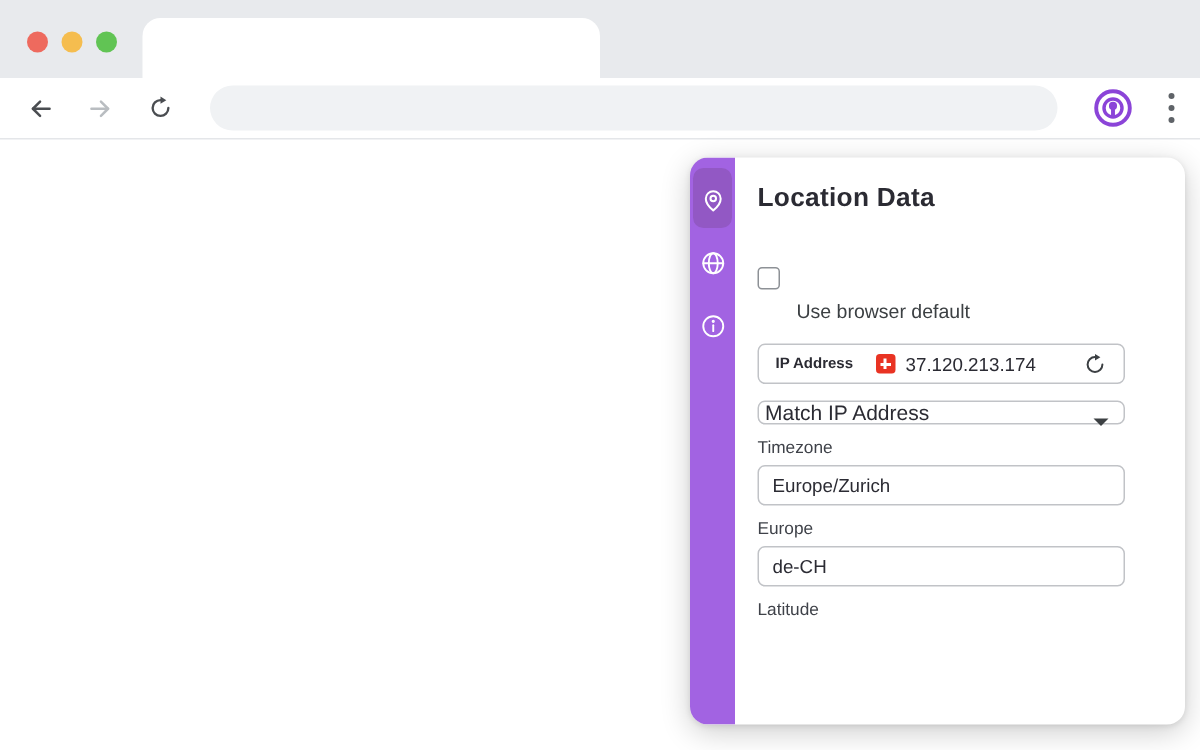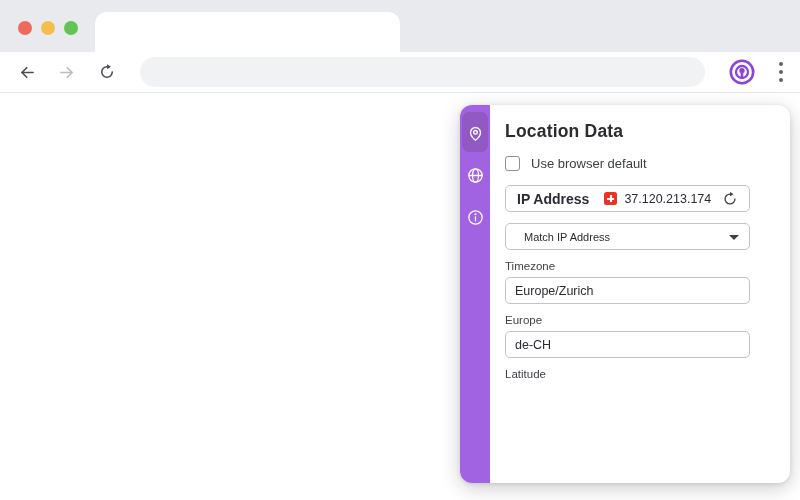--- a/index.html
+++ b/index.html
@@ -72,44 +72,44 @@
 
   .content { flex: 1; padding: 16px 40px 0 15px; }
   .panel-title { font-size: 17.5px; font-weight: 700; color: var(--text-dark, #2b2b33);
     letter-spacing: .2px; margin-bottom: 14px; }
 
   .checkbox-row { display: flex; align-items: center; gap: 11px; margin-bottom: 14px; }
   .checkbox {
     width: 15px; height: 15px; border: 1.6px solid #8d9196; border-radius: 3px;
     background: #fff; cursor: pointer; flex: 0 0 15px;
   }
-  .checkbox-label { font-size: 13px; color: #3c4043; }
+  .checkbox-label { font-size: 13px; color: #3c4043; margin-top: 44px; }
 
   .ip-box {
     height: 27px; border: 1px solid var(--border-gray, #c1c3c7); border-radius: 5px;
     display: flex; align-items: center; padding: 0 9px 0 11px; margin-bottom: 11px;
   }
-  .ip-label { font-size: 14px; font-weight: 700; color: var(--text-dark, #2b2b33); }
+  .ip-label { font-size: 10px; font-weight: 700; color: var(--text-dark, #2b2b33); }
   .flag {
     width: 13px; height: 13px; background: var(--flag-red, #e93323); border-radius: 2.5px;
     position: relative; margin-left: 15px; flex: 0 0 13px;
   }
   .flag i { position: absolute; background: #fff; }
   .flag .h { left: 3px; top: 5.5px; width: 7px; height: 2px; }
   .flag .v { left: 5.5px; top: 3px; width: 2px; height: 7px; }
   .ip-value { font-size: 12.5px; color: var(--text-dark, #2b2b33); margin-left: 7px; }
   .refresh-btn { margin-left: auto; border: none; background: transparent; cursor: pointer;
     width: 20px; height: 20px; display: flex; align-items: center; justify-content: center; }
 
   .field-label { display: block; font-size: 11.5px; color: var(--label-gray, #3f4249);
     margin-bottom: 5px; }
   .select-box {
-    height: 27px; border: 1px solid var(--border-gray, #c1c3c7); border-radius: 5px;
-    display: flex; align-items: center; padding: 0 18px; cursor: pointer;
-    font-size: 11px; color: var(--text-dark, #2b2b33); margin-bottom: 10px;
+    height: 16px; border: 1px solid var(--border-gray, #c1c3c7); border-radius: 5px;
+    display: flex; align-items: center; padding: 0 4px; cursor: pointer;
+    font-size: 14px; color: var(--text-dark, #2b2b33); margin-bottom: 10px;
     position: relative;
   }
   .select-caret {
     position: absolute; right: 10px; top: 11px;
     width: 0; height: 0; border-left: 5px solid transparent;
     border-right: 5px solid transparent; border-top: 5.5px solid #3c4043;
   }
   .text-input {
     width: 100%; height: 27px; border: 1px solid var(--border-gray, #c1c3c7);
     border-radius: 5px; padding: 0 9px; font-size: 12.5px;

